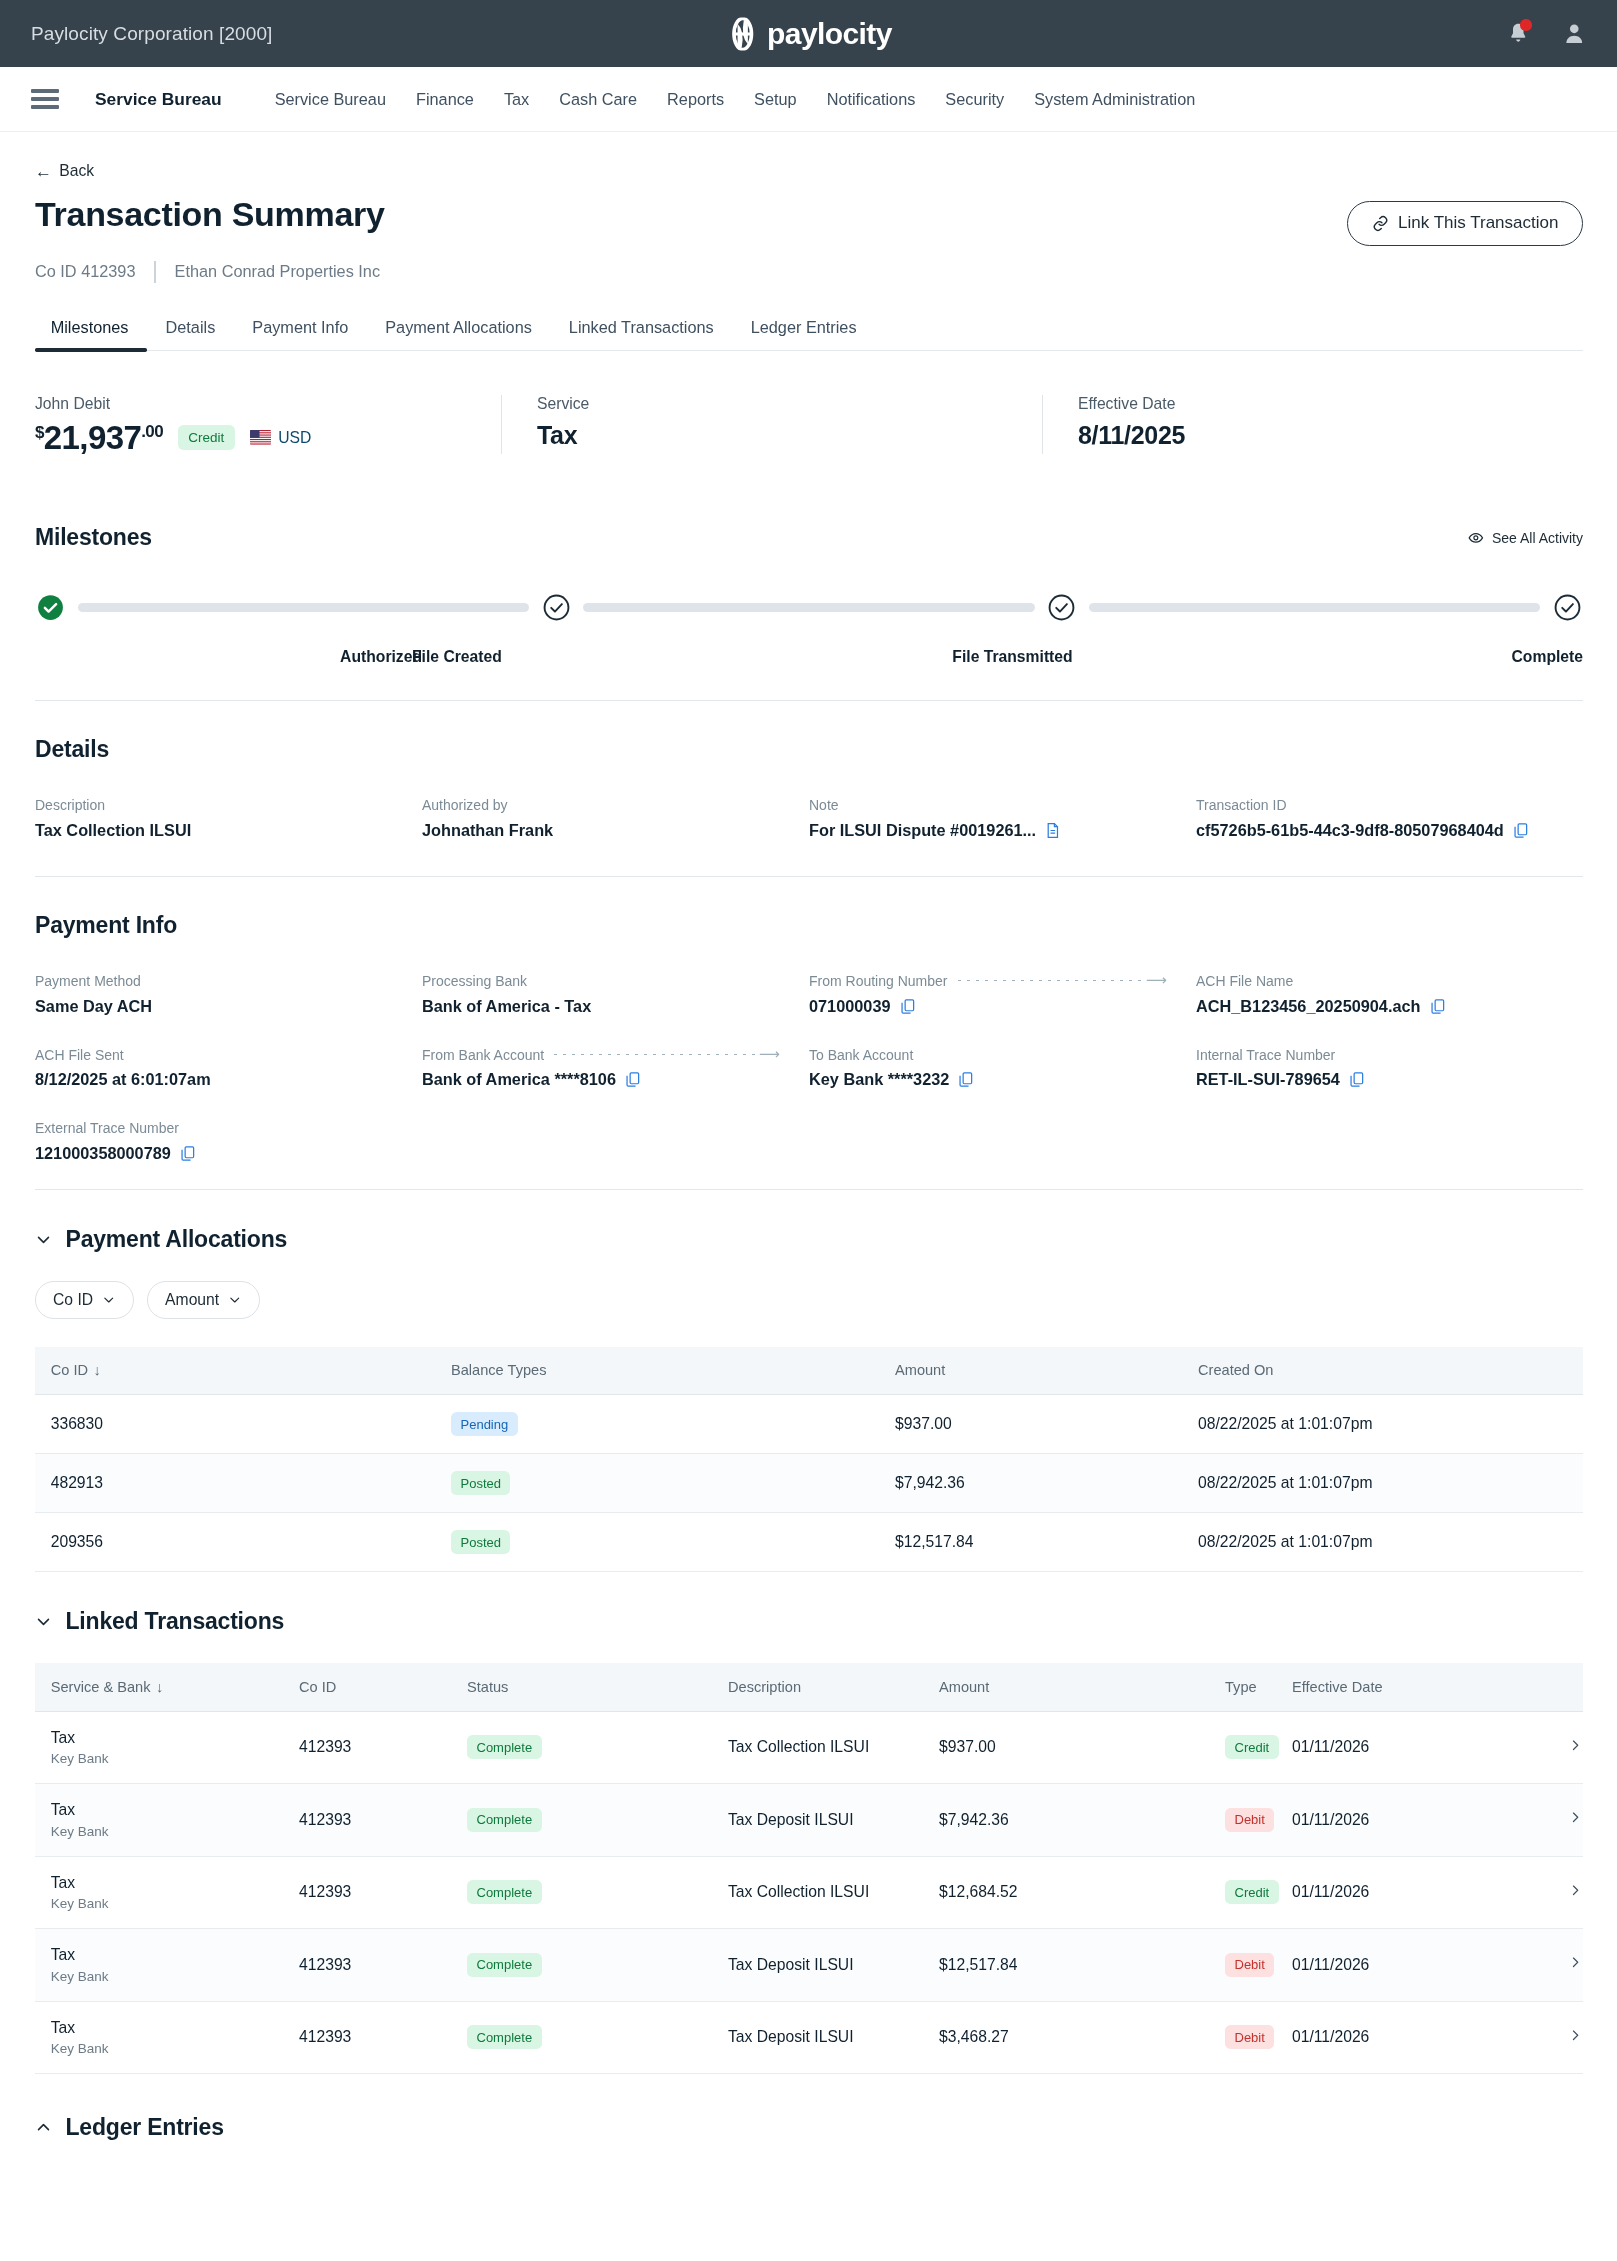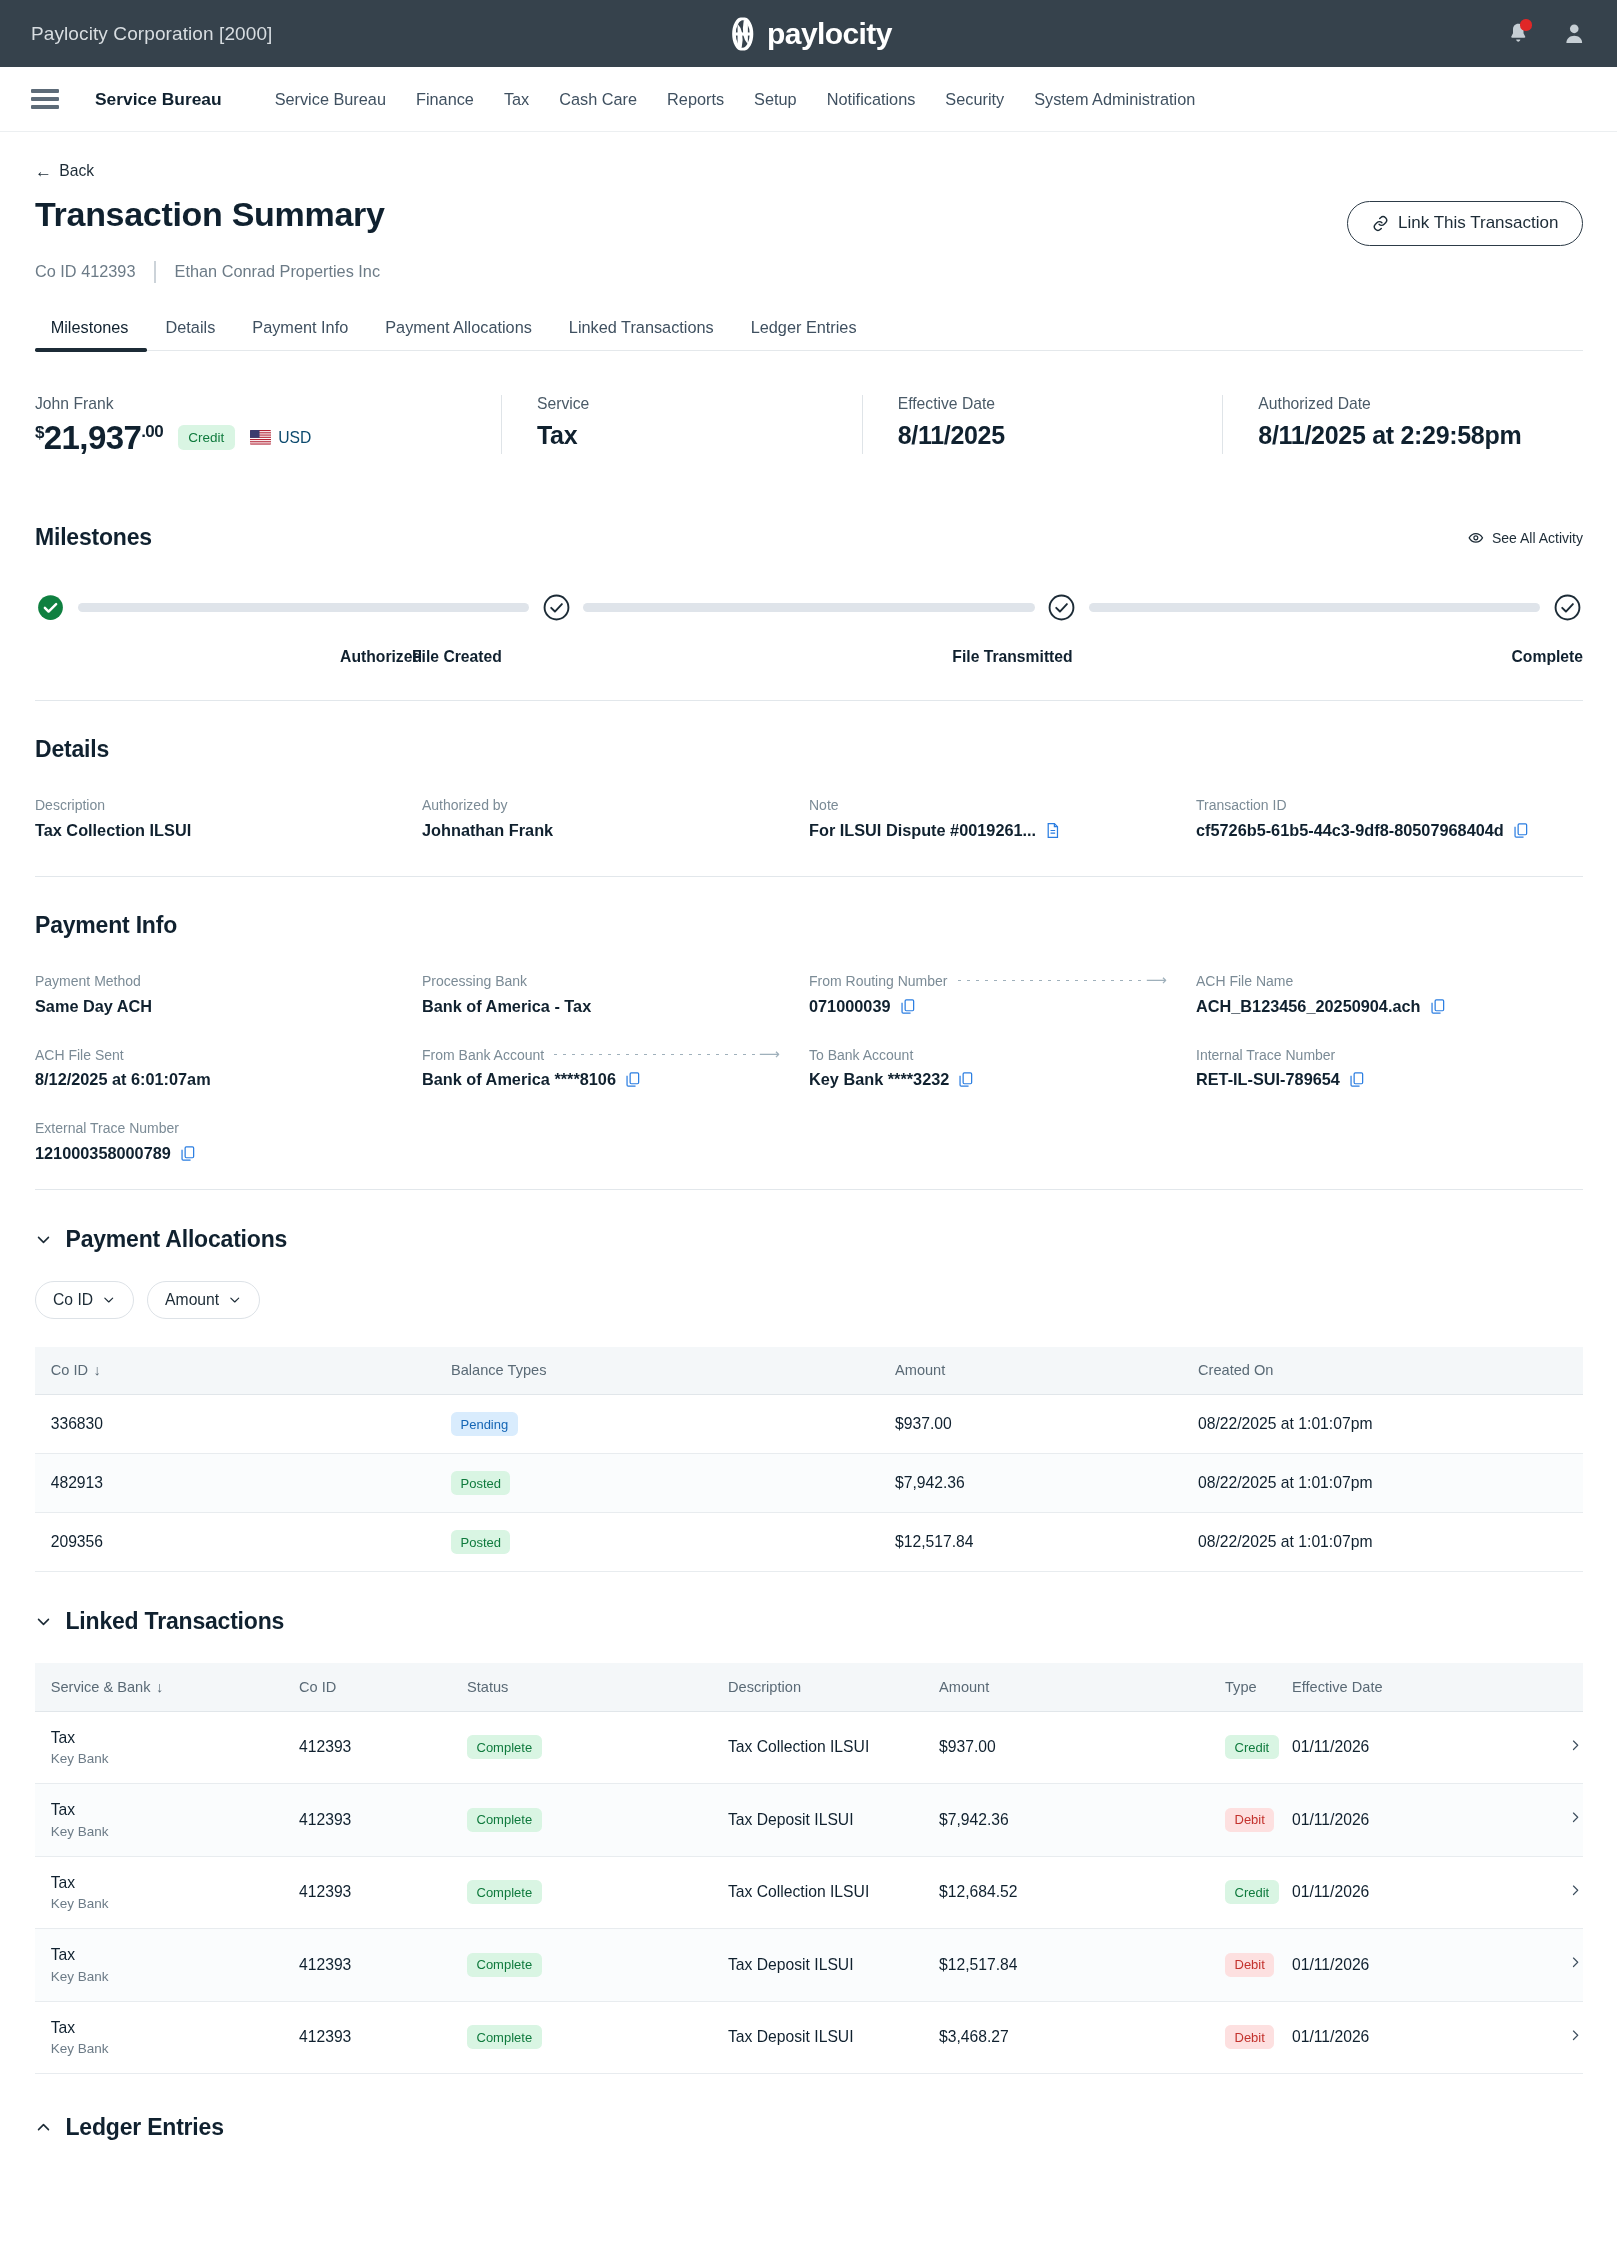--- a/index.html
+++ b/index.html
@@ -340,21 +340,21 @@
     <div class="tab active">Milestones</div>
     <div class="tab">Details</div>
     <div class="tab">Payment Info</div>
     <div class="tab">Payment Allocations</div>
     <div class="tab">Linked Transactions</div>
     <div class="tab">Ledger Entries</div>
   </div>
 
   <div class="summary">
     <div class="summary-cell first">
-      <div class="sum-label">John Frank</div>
+      <div class="sum-label">John Debit</div>
       <div class="amount-row">
         <div class="amount">
           <span class="cur">$</span>
             <span>21,937</span>
             <span class="cents">.00</span>
         </div>
         <span class="chip-credit">Credit</span>
         <span class="usd-row">
           <svg class="flag" viewBox="0 0 38 26">
             <rect width="38" height="26" fill="#ffffff"></rect>
@@ -375,24 +375,20 @@
     <div class="summary-cell">
       <div class="sum-label">Service</div>
       <div class="sum-value">Tax</div>
     </div>
 
     <div class="summary-cell">
       <div class="sum-label">Effective Date</div>
       <div class="sum-value">8/11/2025</div>
     </div>
 
-    <div class="summary-cell">
-      <div class="sum-label">Authorized Date</div>
-      <div class="sum-value">8/11/2025 at 2:29:58pm</div>
-    </div>
   </div>
 
   <div class="milestones-wrap">
     <div class="section-hd">
       <div class="section-title">Milestones</div>
       <div class="see-all">
         <svg width="15.7" height="15.7" viewBox="0 0 24 24" fill="none" stroke="#1c2b36" stroke-width="1.8">
           <path d="M1.8 12S5.5 5.5 12 5.5 22.2 12 22.2 12 18.5 18.5 12 18.5 1.8 12 1.8 12z"></path>
           <circle cx="12" cy="12" r="3"></circle>
         </svg>

